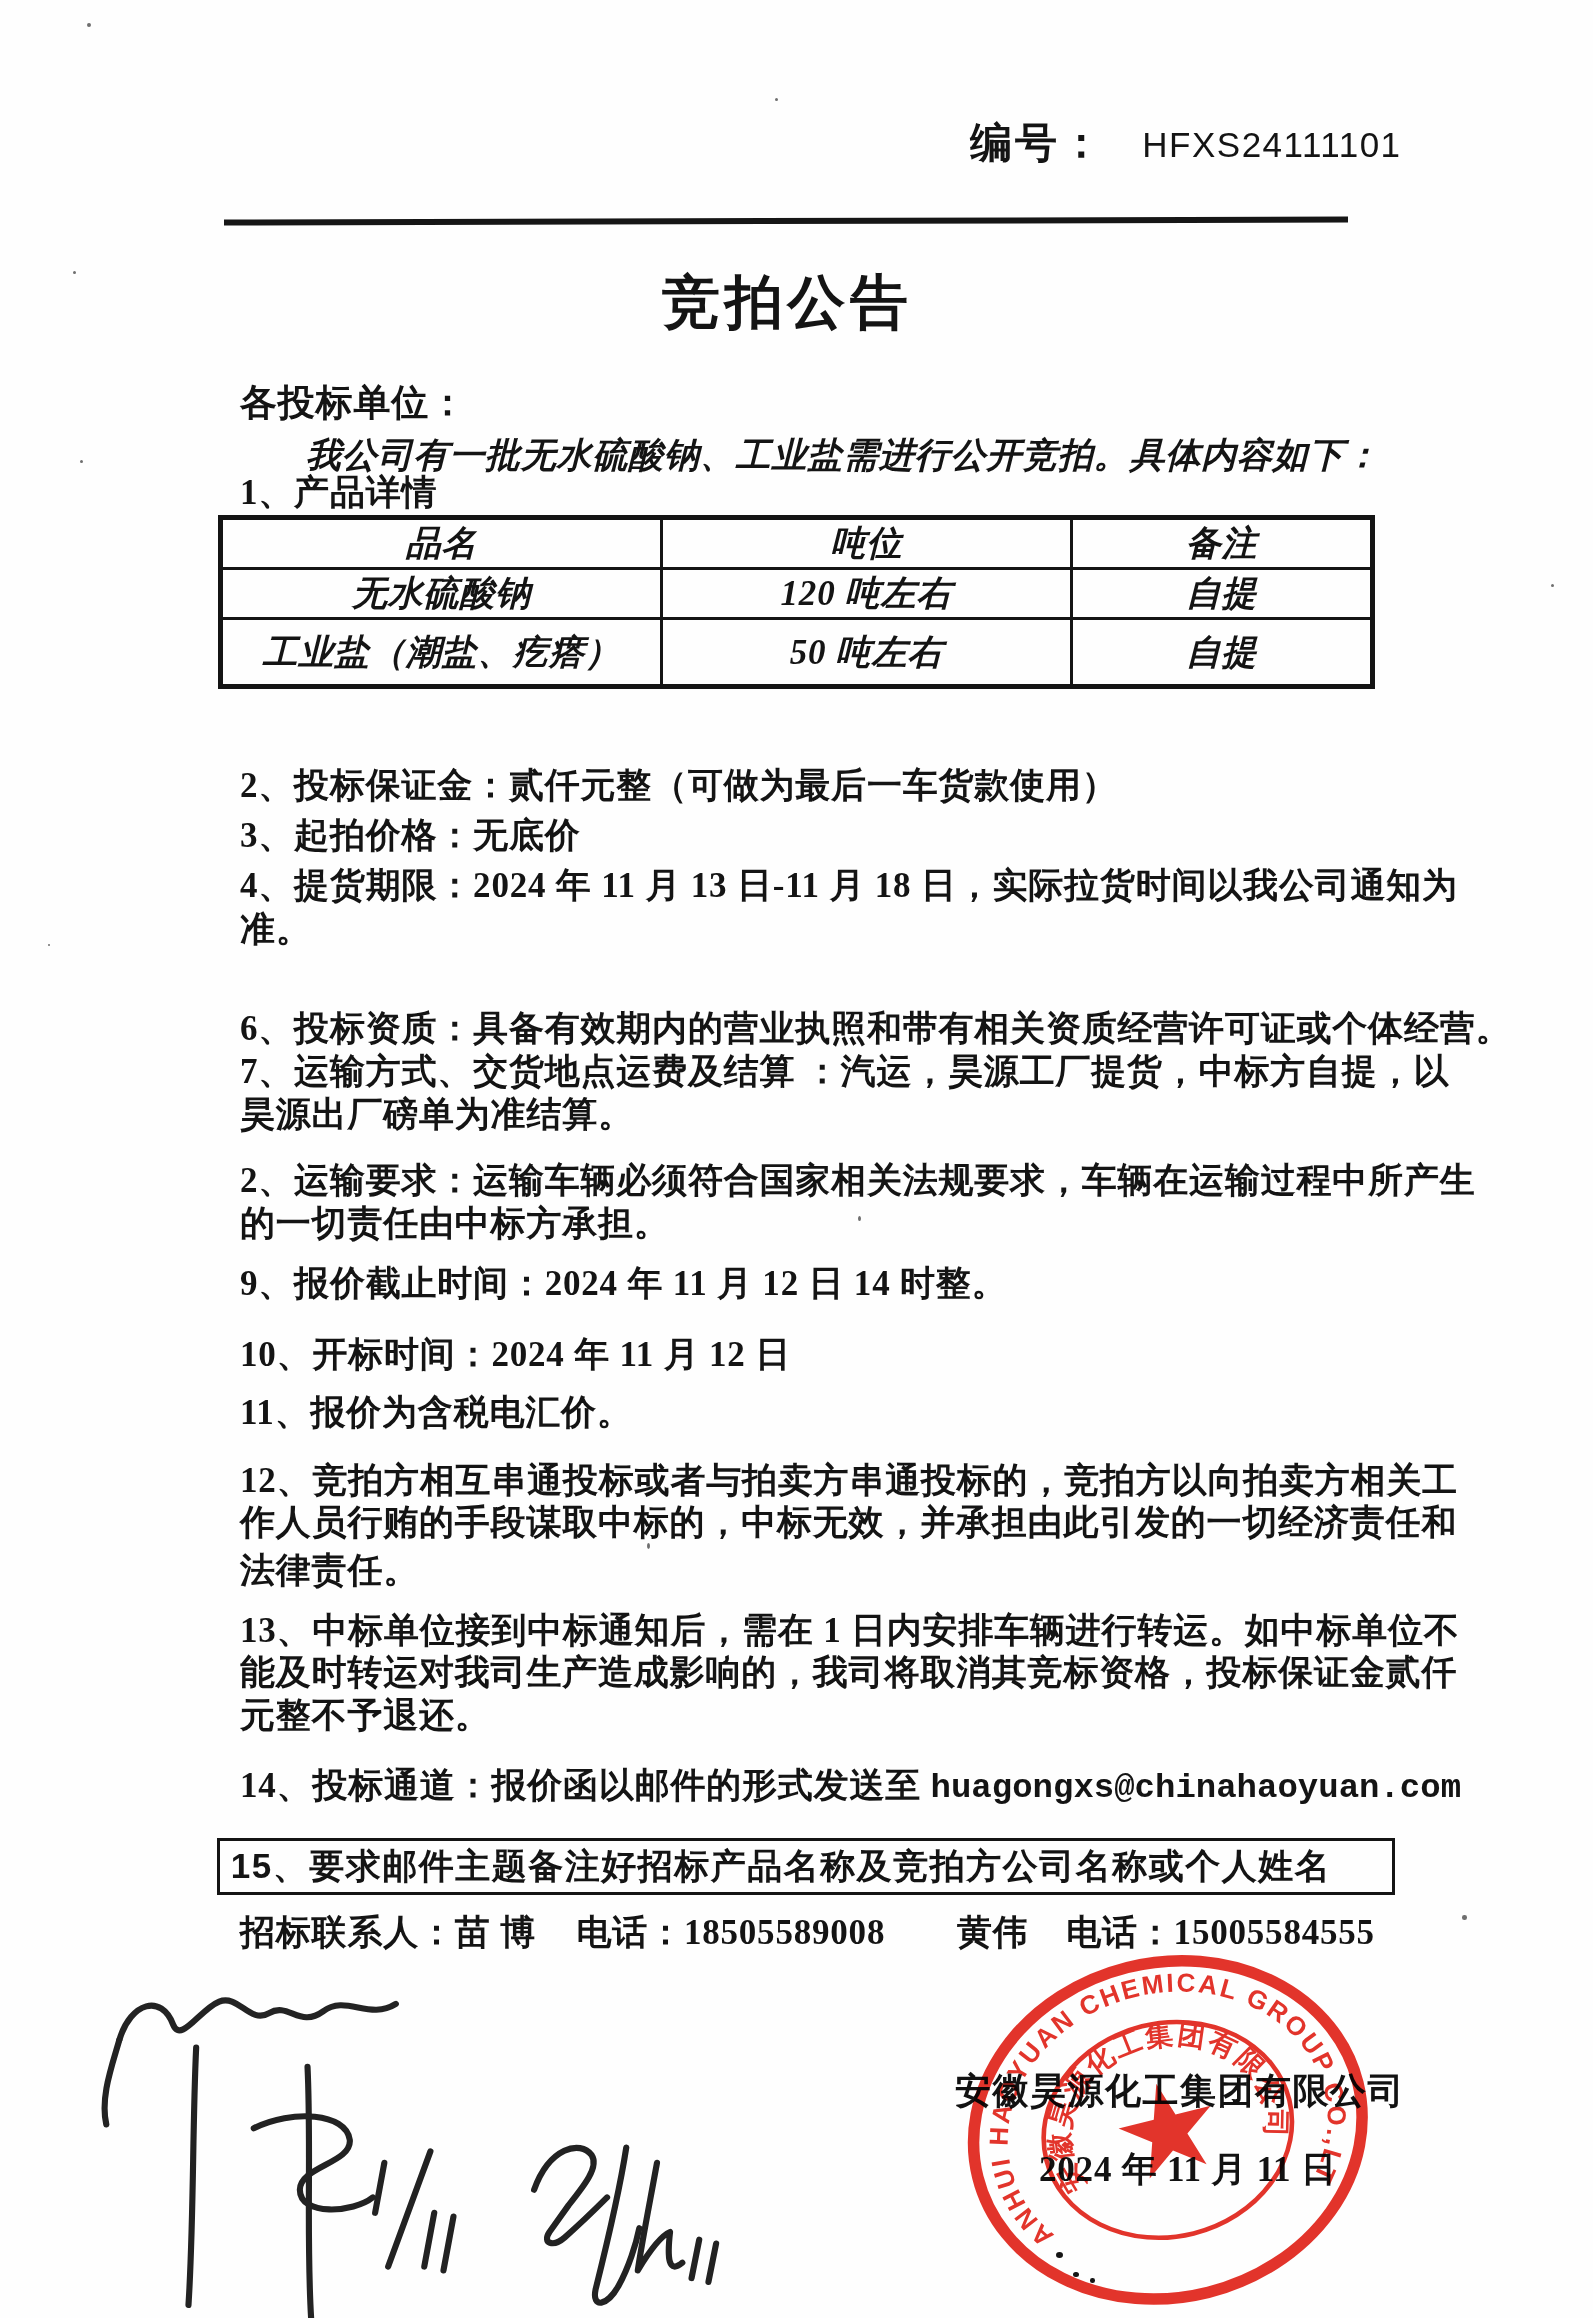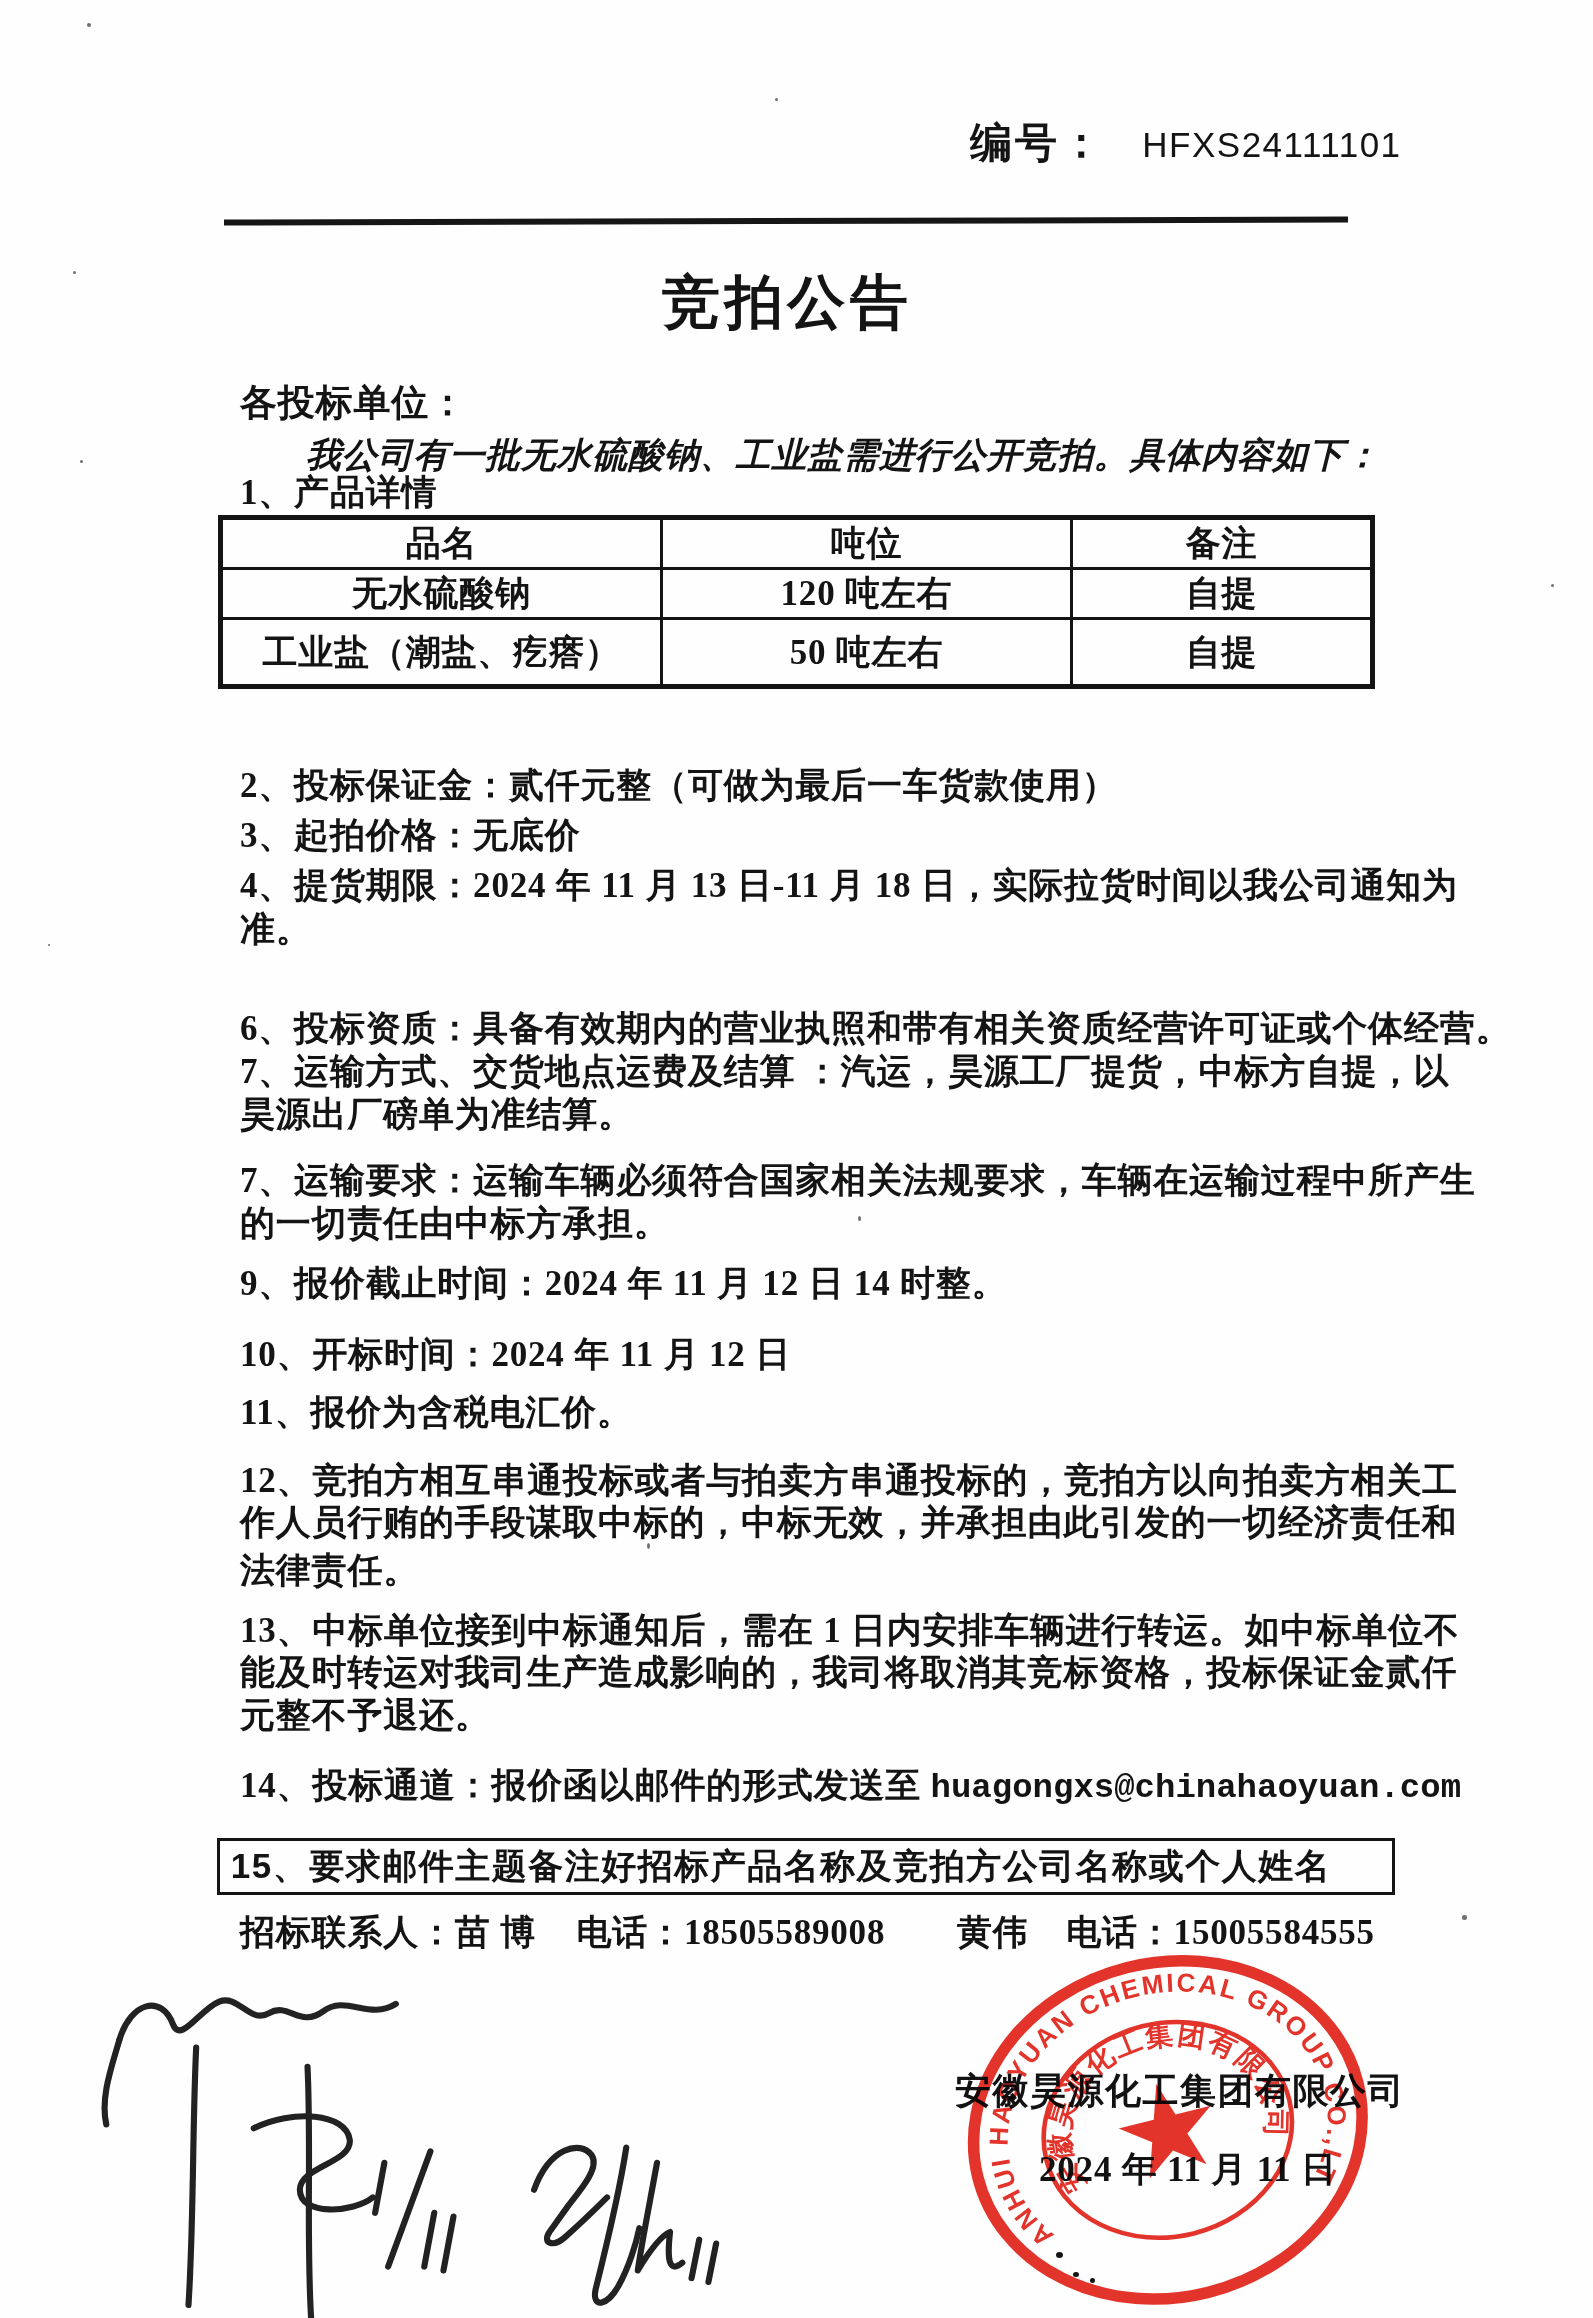--- a/index.html
+++ b/index.html
@@ -26,21 +26,21 @@
   .intro{top:435px;left:306px;font-style:italic;}
   .item1{top:472px;}
   
   .ptable{
     position:absolute;left:218px;top:515px;width:1153px;
     border-collapse:collapse;table-layout:fixed;
     font-size:35px;font-weight:600;
   }
   .ptable td,.ptable th{
     border:3.1px solid #141414;text-align:center;vertical-align:middle;
-    padding:0;font-weight:600;letter-spacing:0.8px;
+    padding:0;font-weight:600;letter-spacing:0.8px;font-style:italic;
   }
   .ptable{border:5.4px solid #141414;}
   
   .box15{
     position:absolute;left:217px;top:1838px;width:1178px;height:57px;
     border:3.8px solid #141414;display:flex;align-items:center;
     padding-left:10.8px;box-sizing:border-box;
   }
   .box15 span{
     font-family:"Liberation Sans","DejaVu Sans",sans-serif;
@@ -104,21 +104,21 @@
   </tbody>
     </table>
 
   <div class="line" style="top:765px">2、投标保证金：贰仟元整（可做为最后一车货款使用）</div>
   <div class="line" style="top:815px">3、起拍价格：无底价</div>
   <div class="line" style="top:865px">4、提货期限：2024 年 11 月 13 日-11 月 18 日，实际拉货时间以我公司通知为</div>
   <div class="line" style="top:909px">准。</div>
   <div class="line" style="top:1008px">6、投标资质：具备有效期内的营业执照和带有相关资质经营许可证或个体经营。</div>
   <div class="line" style="top:1051px">7、运输方式、交货地点运费及结算 ：汽运，昊源工厂提货，中标方自提，以</div>
   <div class="line" style="top:1094px">昊源出厂磅单为准结算。</div>
-  <div class="line" style="top:1160px">7、运输要求：运输车辆必须符合国家相关法规要求，车辆在运输过程中所产生</div>
+  <div class="line" style="top:1160px">2、运输要求：运输车辆必须符合国家相关法规要求，车辆在运输过程中所产生</div>
   <div class="line" style="top:1203px">的一切责任由中标方承担。</div>
   <div class="line" style="top:1263px">9、报价截止时间：2024 年 11 月 12 日 14 时整。</div>
   <div class="line" style="top:1334px">10、开标时间：2024 年 11 月 12 日</div>
   <div class="line" style="top:1392px">11、报价为含税电汇价。</div>
   <div class="line" style="top:1460px">12、竞拍方相互串通投标或者与拍卖方串通投标的，竞拍方以向拍卖方相关工</div>
   <div class="line" style="top:1502px">作人员行贿的手段谋取中标的，中标无效，并承担由此引发的一切经济责任和</div>
   <div class="line" style="top:1550px">法律责任。</div>
   <div class="line" style="top:1610px">13、中标单位接到中标通知后，需在 1 日内安排车辆进行转运。如中标单位不</div>
   <div class="line" style="top:1652px">能及时转运对我司生产造成影响的，我司将取消其竞标资格，投标保证金贰仟</div>
   <div class="line" style="top:1695px">元整不予退还。</div>

